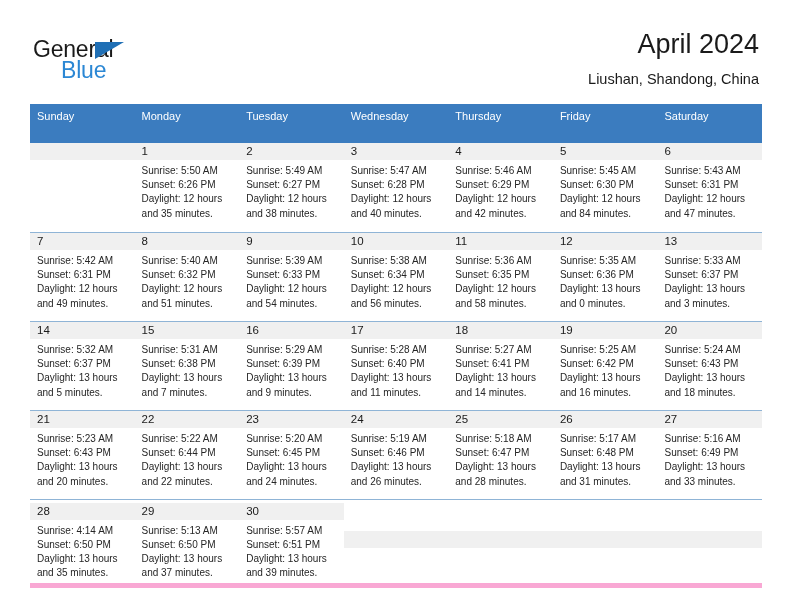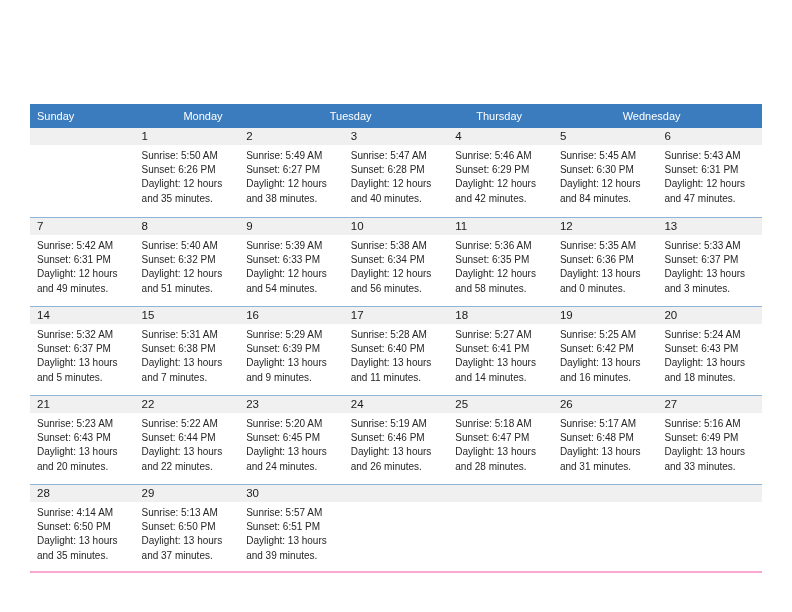--- a/index.html
+++ b/index.html
@@ -94,33 +94,34 @@
     display: flex;
     background: #3b7cbf;
   }
   .dow-cell {
     flex: 1 1 0;
     box-sizing: border-box;
     padding: 5px 0 5px 7px;
     font-size: 11px;
     color: #ffffff;
     line-height: 14px;
-    height: 24px;
+    height: 39px;
   }
   .week-row {
     display: flex;
     border-top: 1px solid #8fb4d6;
     height: 89px;
     box-sizing: border-box;
   }
   .week-row.first {
     border-top: none;
   }
   .week-row.last {
-    border-bottom: 2px solid #f9a8d4;
+    border-bottom: 5px solid #f9a8d4;
+    align-items: center;
   }
   .day-cell {
     flex: 1 1 0;
     box-sizing: border-box;
     position: relative;
     background: #ffffff;
   }
   .daynum {
     height: 17px;
     background: #f0f0f0;
@@ -140,29 +141,45 @@
   }
   .day-info div {
     white-space: nowrap;
   }
 </style>
 </head>
 <body>
 
 <div class="page">
 
+  <div class="header">
+
+    <div class="logo">
+      <span class="logo-general">General</span>
+      <span class="logo-tri"></span>
+      <span class="logo-blue">Blue</span>
+    </div>
+
+    <div class="title-block">
+      <div class="cal-title">April 2024</div>
+      <div class="cal-subtitle">Liushan, Shandong, China</div>
+    </div>
+
+  </div>
 
   <div class="calendar">
 
     <div class="dow-row">
       <div class="dow-cell">Sunday</div>
       <div class="dow-cell">Monday</div>
       <div class="dow-cell">Tuesday</div>
+      <div class="dow-cell">Wednesday</div>
       <div class="dow-cell">Thursday</div>
-      <div class="dow-cell">Wednesday</div>
+      <div class="dow-cell">Friday</div>
+      <div class="dow-cell">Saturday</div>
     </div>
 
     <div class="week-row first">
       <div class="day-cell empty">
         <div class="daynum"></div>
         <div class="day-info">
           <div></div>
           <div></div>
           <div></div>
           <div></div>

